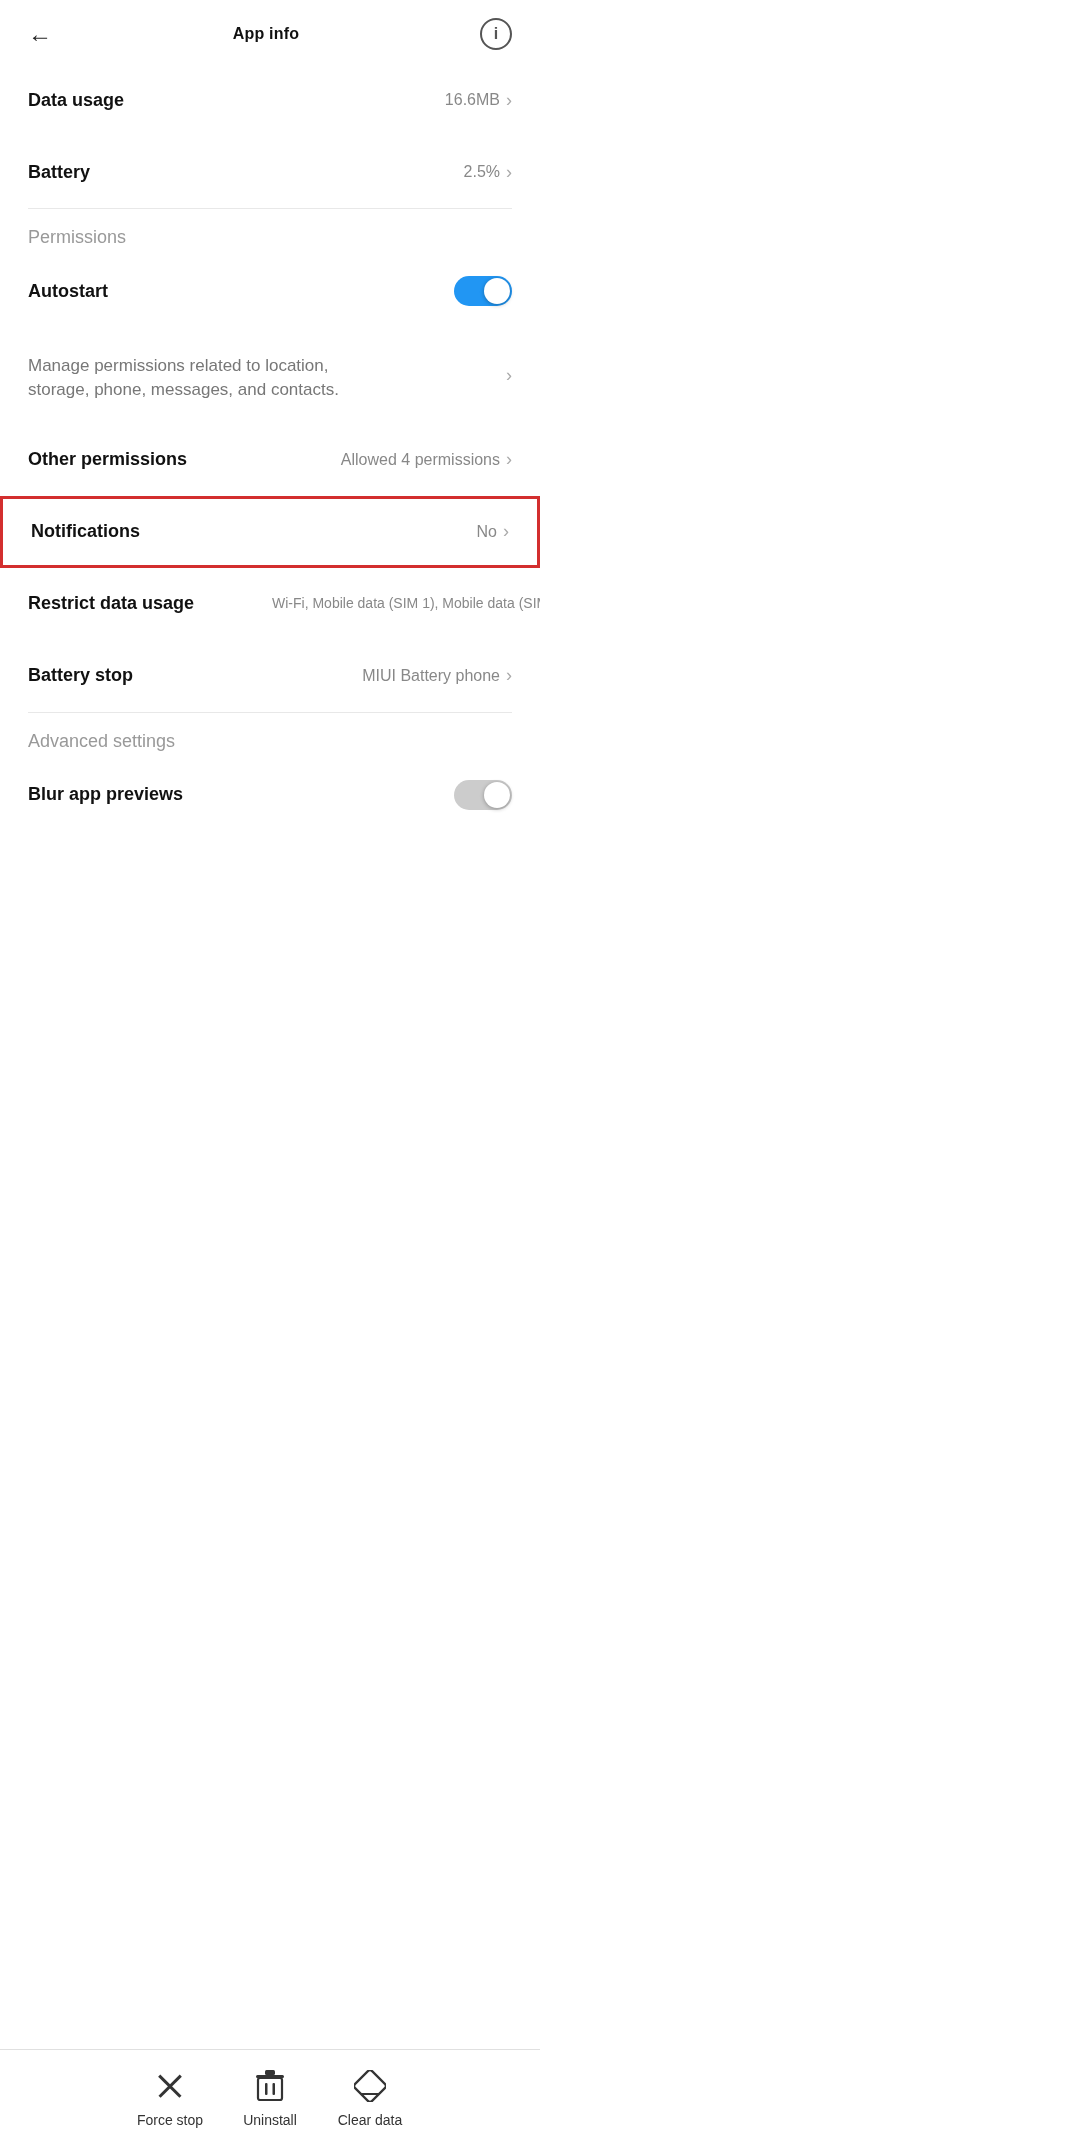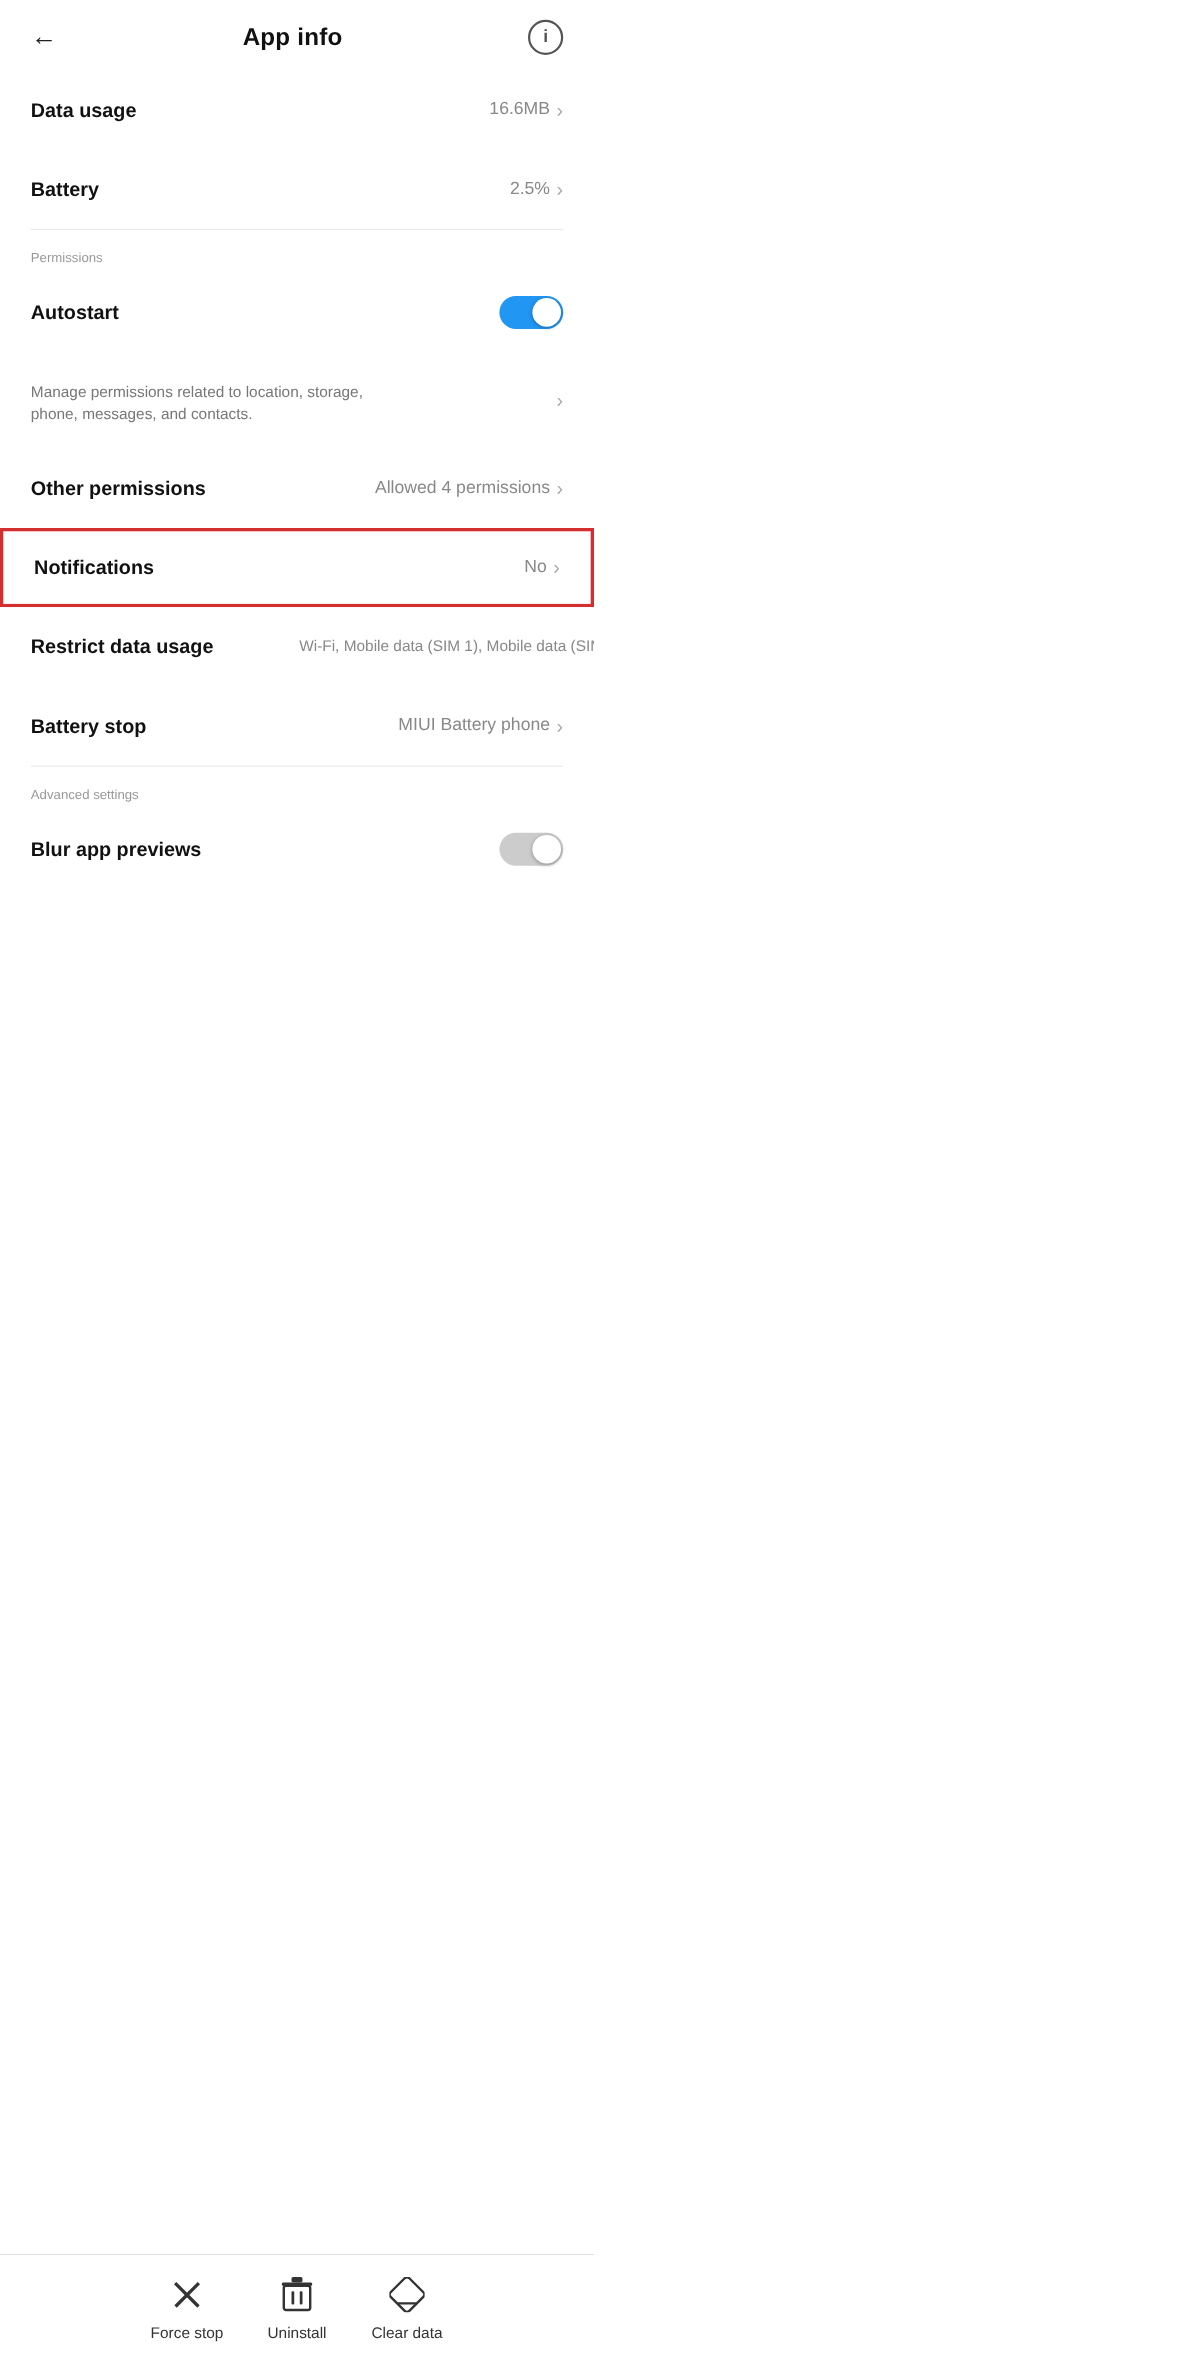--- a/index.html
+++ b/index.html
@@ -24,21 +24,21 @@
     }
 
     .header-back {
       font-size: 24px;
       color: #222;
       cursor: pointer;
       line-height: 1;
     }
 
     .header-title {
-      font-size: 22px;
+      font-size: 16px;
       font-weight: 600;
       color: #111;
       letter-spacing: 0.2px;
     }
 
     .header-info {
       width: 32px;
       height: 32px;
       border-radius: 50%;
       border: 2px solid #555;
@@ -65,21 +65,21 @@
       flex: 1;
     }
 
     .settings-item-title {
       font-size: 18px;
       font-weight: 700;
       color: #111;
     }
 
     .settings-item-subtitle {
-      font-size: 14px;
+      font-size: 17px;
       color: #777;
       margin-top: 4px;
       line-height: 1.4;
       max-width: 320px;
     }
 
     .settings-item-right {
       display: flex;
       align-items: center;
       gap: 6px;
@@ -95,21 +95,21 @@
 
     
     .divider {
       height: 1px;
       background: #e8e8e8;
       margin: 0 28px;
     }
 
     
     .section-label {
-      font-size: 12px;
+      font-size: 18px;
       color: #999;
       padding: 18px 28px 6px 28px;
     }
 
     
     .toggle {
       width: 58px;
       height: 30px;
       border-radius: 15px;
       background: #2196F3;

